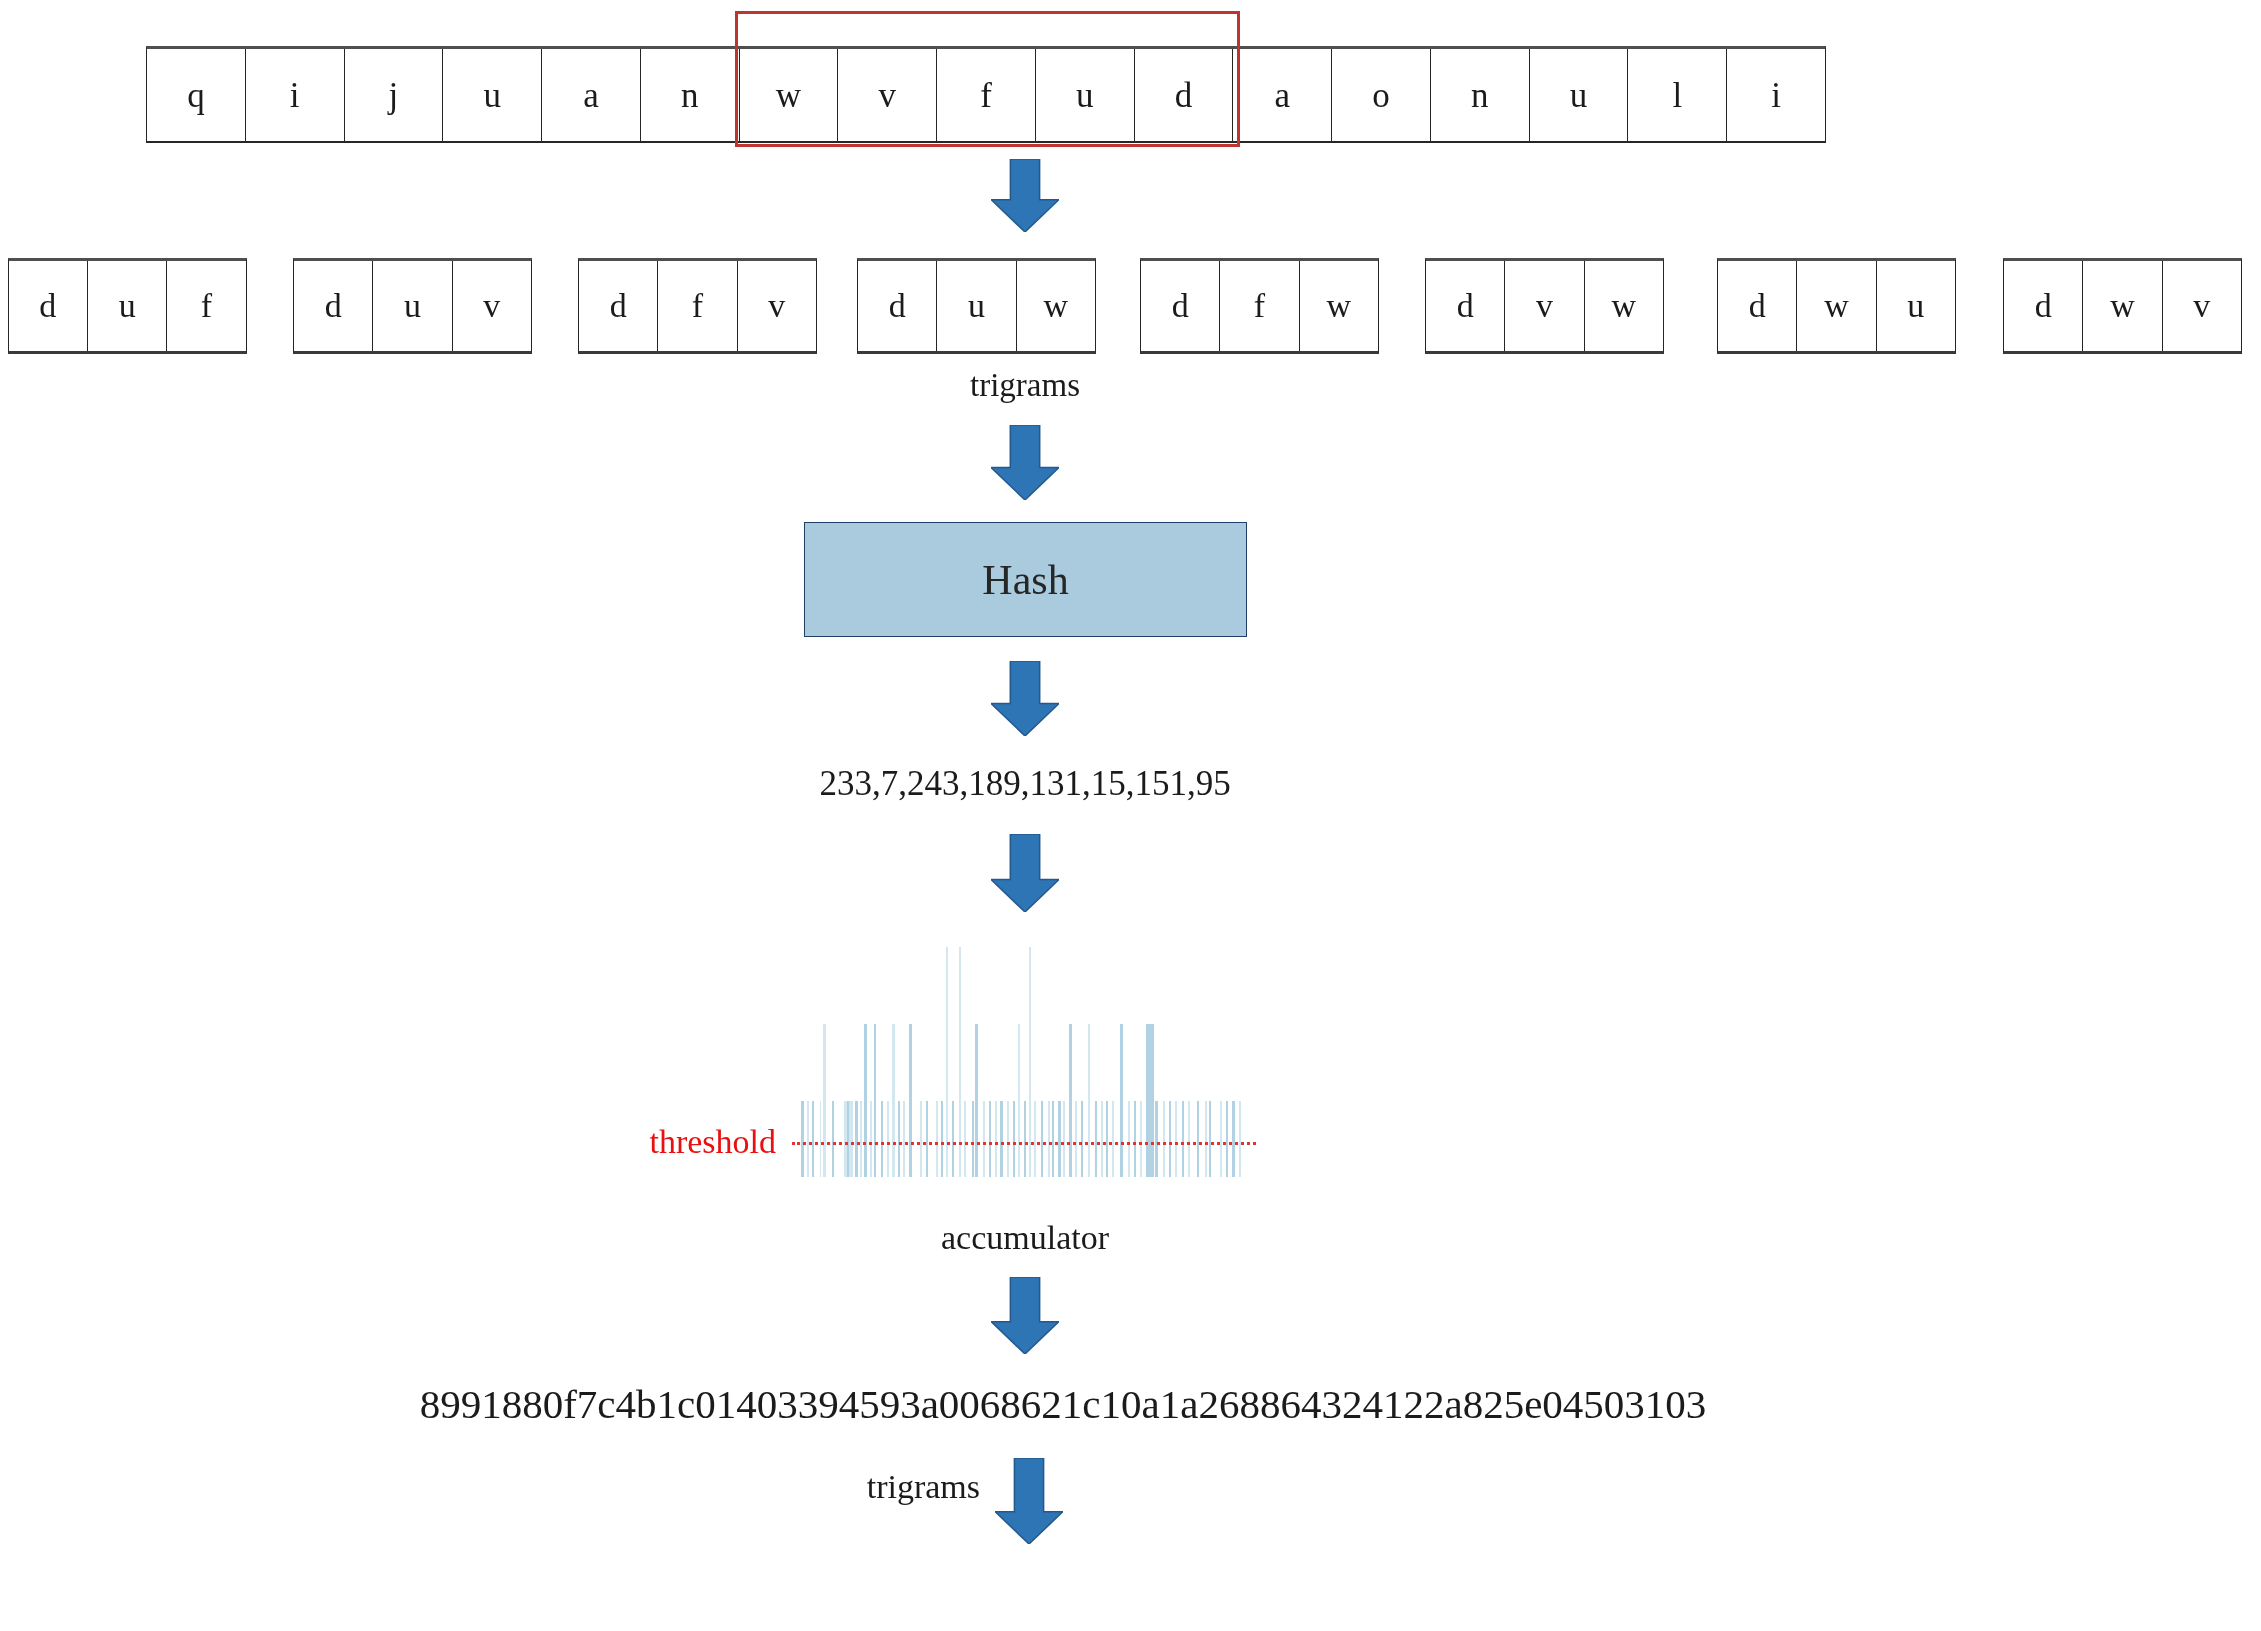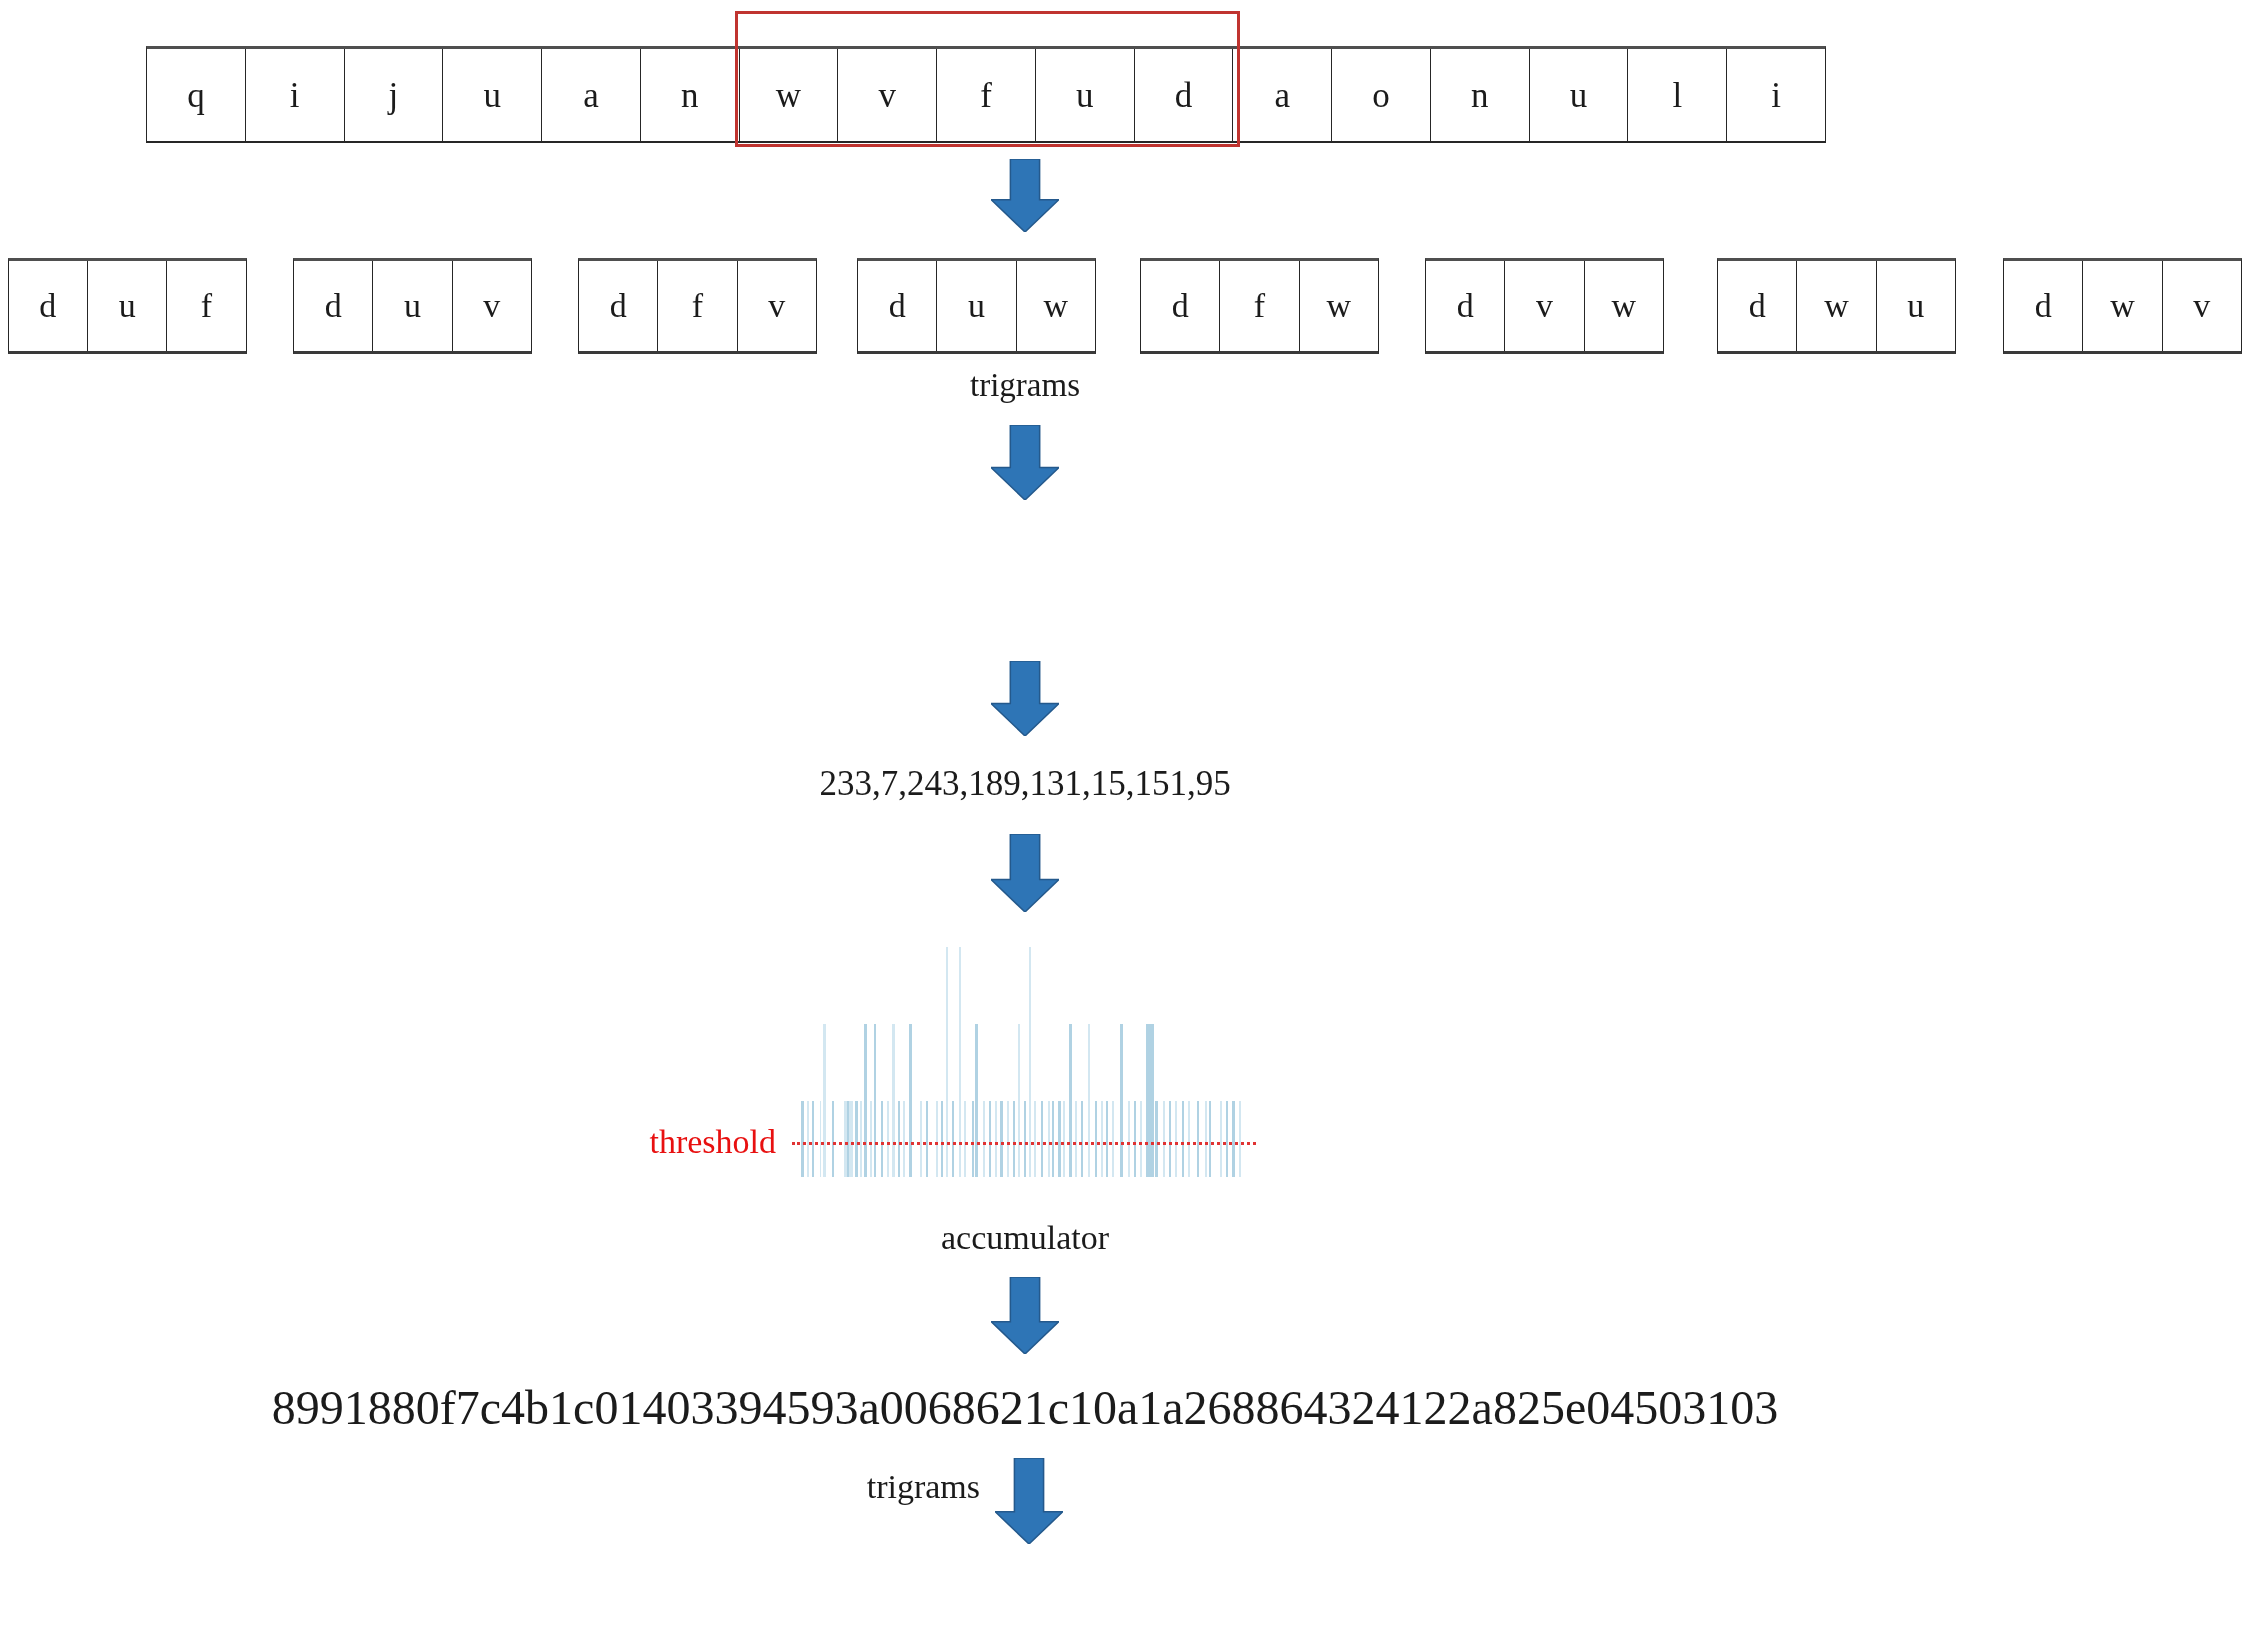--- a/index.html
+++ b/index.html
@@ -43,21 +43,21 @@
   .hash-box{
     position:absolute;left:804px;top:522px;width:443px;height:115px;box-sizing:border-box;
     background:#a9cbdd;border:1.5px solid #1f3f66;
     display:flex;align-items:center;justify-content:center;font-size:42px;color:#262626;
   }
   
   .center-line{position:absolute;left:1025px;transform:translateX(-50%);white-space:nowrap;line-height:1;}
   .hash-values{top:766px;font-size:35px;}
   .label-trigrams{top:369px;font-size:33px;}
   .label-accumulator{top:1221px;font-size:34px;}
-  .digest-line{top:1384px;font-size:48px;}
+  .digest-line{top:1384px;font-size:41px;margin-left:38px;}
   .digest-line-2{top:1581px;font-size:36px;}
   
   .acc-bars{position:absolute;left:801px;top:944px;width:443px;height:233px;}
   .acc-bar{position:absolute;bottom:0;}
   .shade-a{background:#d3e7f1;}
   .shade-b{background:#b0d2e3;}
   .threshold-line{
     position:absolute;left:792px;top:1142px;width:464px;height:0;
     border-top:3.1px dotted #e03333;z-index:6;
   }
@@ -140,20 +140,23 @@
         <div class="trigram-cell">v</div>
       </div>
     </div>
 
   <div class="center-line label-trigrams">trigrams</div>
 
   <svg class="down-arrow a2" viewBox="0 0 88 97">
     <polygon points="25,0 63,0 63,55 88,55 44,97 0,55 25,55" fill="#2e75b6" stroke="#24598c" stroke-width="2"></polygon>
   </svg>
 
+  <div class="hash-box">
+    <span>Hash</span>
+  </div>
 
   <svg class="down-arrow a3" viewBox="0 0 88 97">
     <polygon points="25,0 63,0 63,55 88,55 44,97 0,55 25,55" fill="#2e75b6" stroke="#24598c" stroke-width="2"></polygon>
   </svg>
 
   <div class="center-line hash-values">233,7,243,189,131,15,151,95</div>
 
   <svg class="down-arrow a4" viewBox="0 0 88 101">
     <polygon points="25,0 63,0 63,59 88,59 44,101 0,59 25,59" fill="#2e75b6" stroke="#24598c" stroke-width="2"></polygon>
   </svg>

